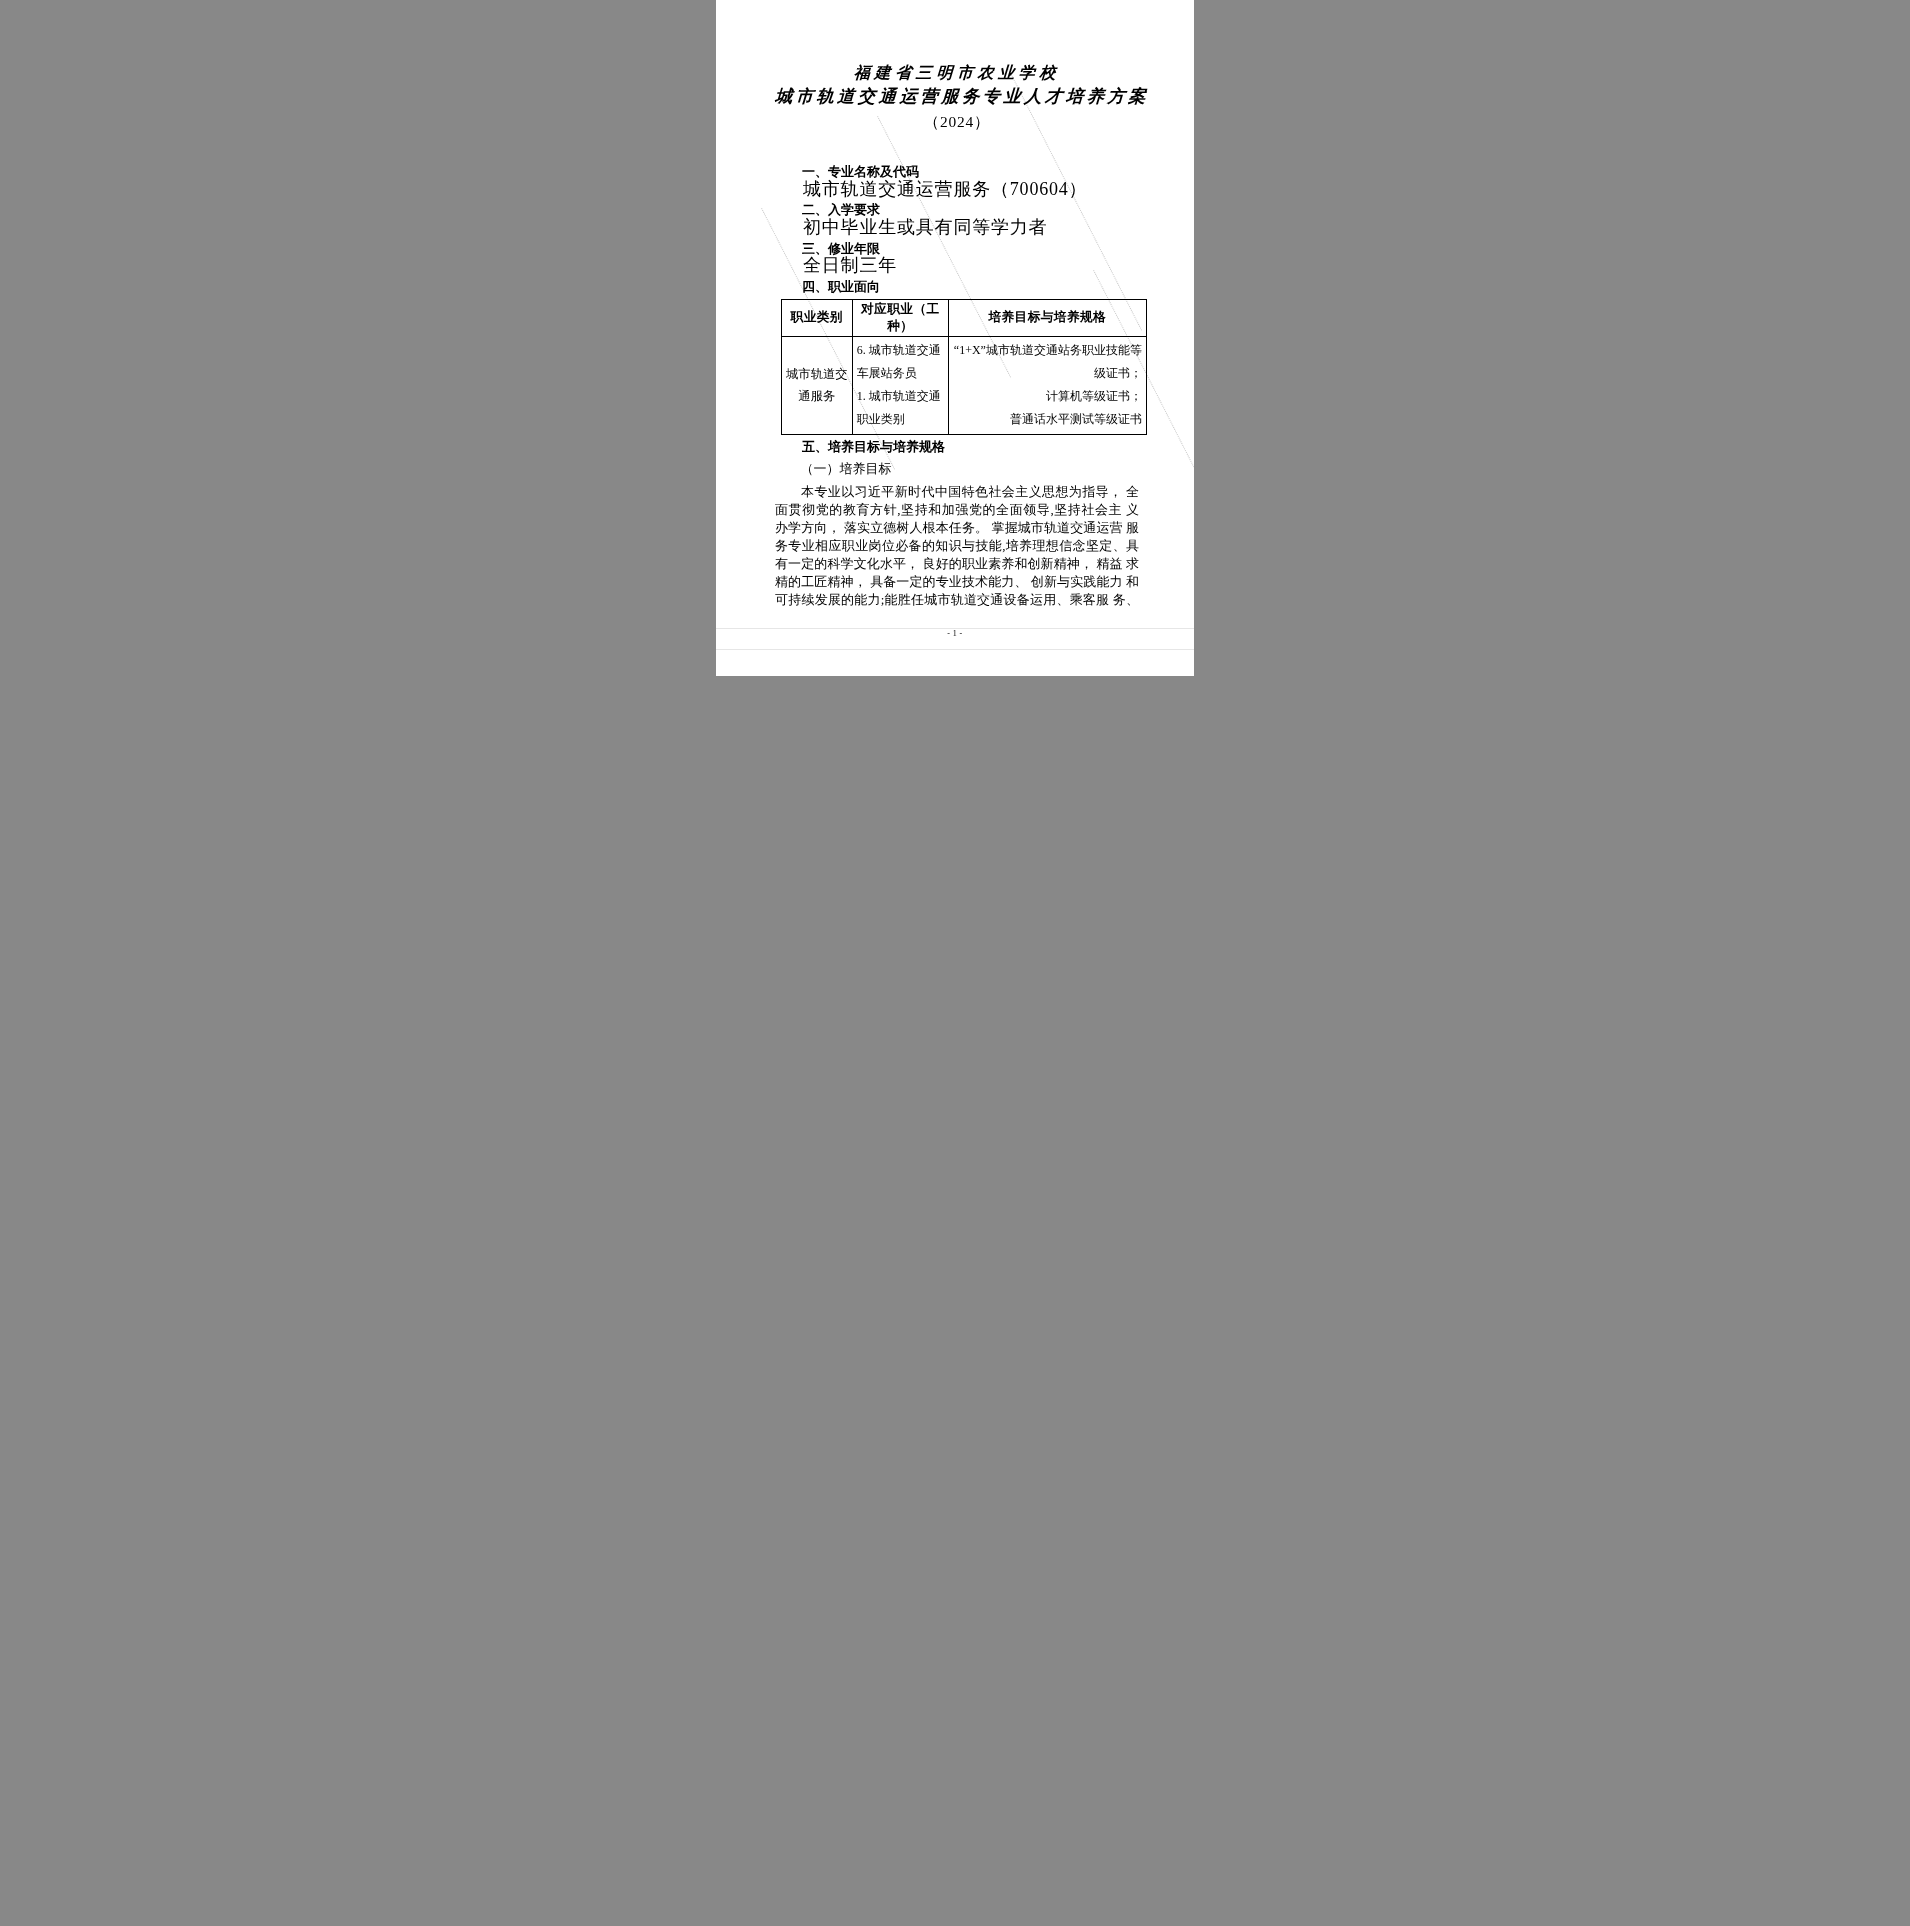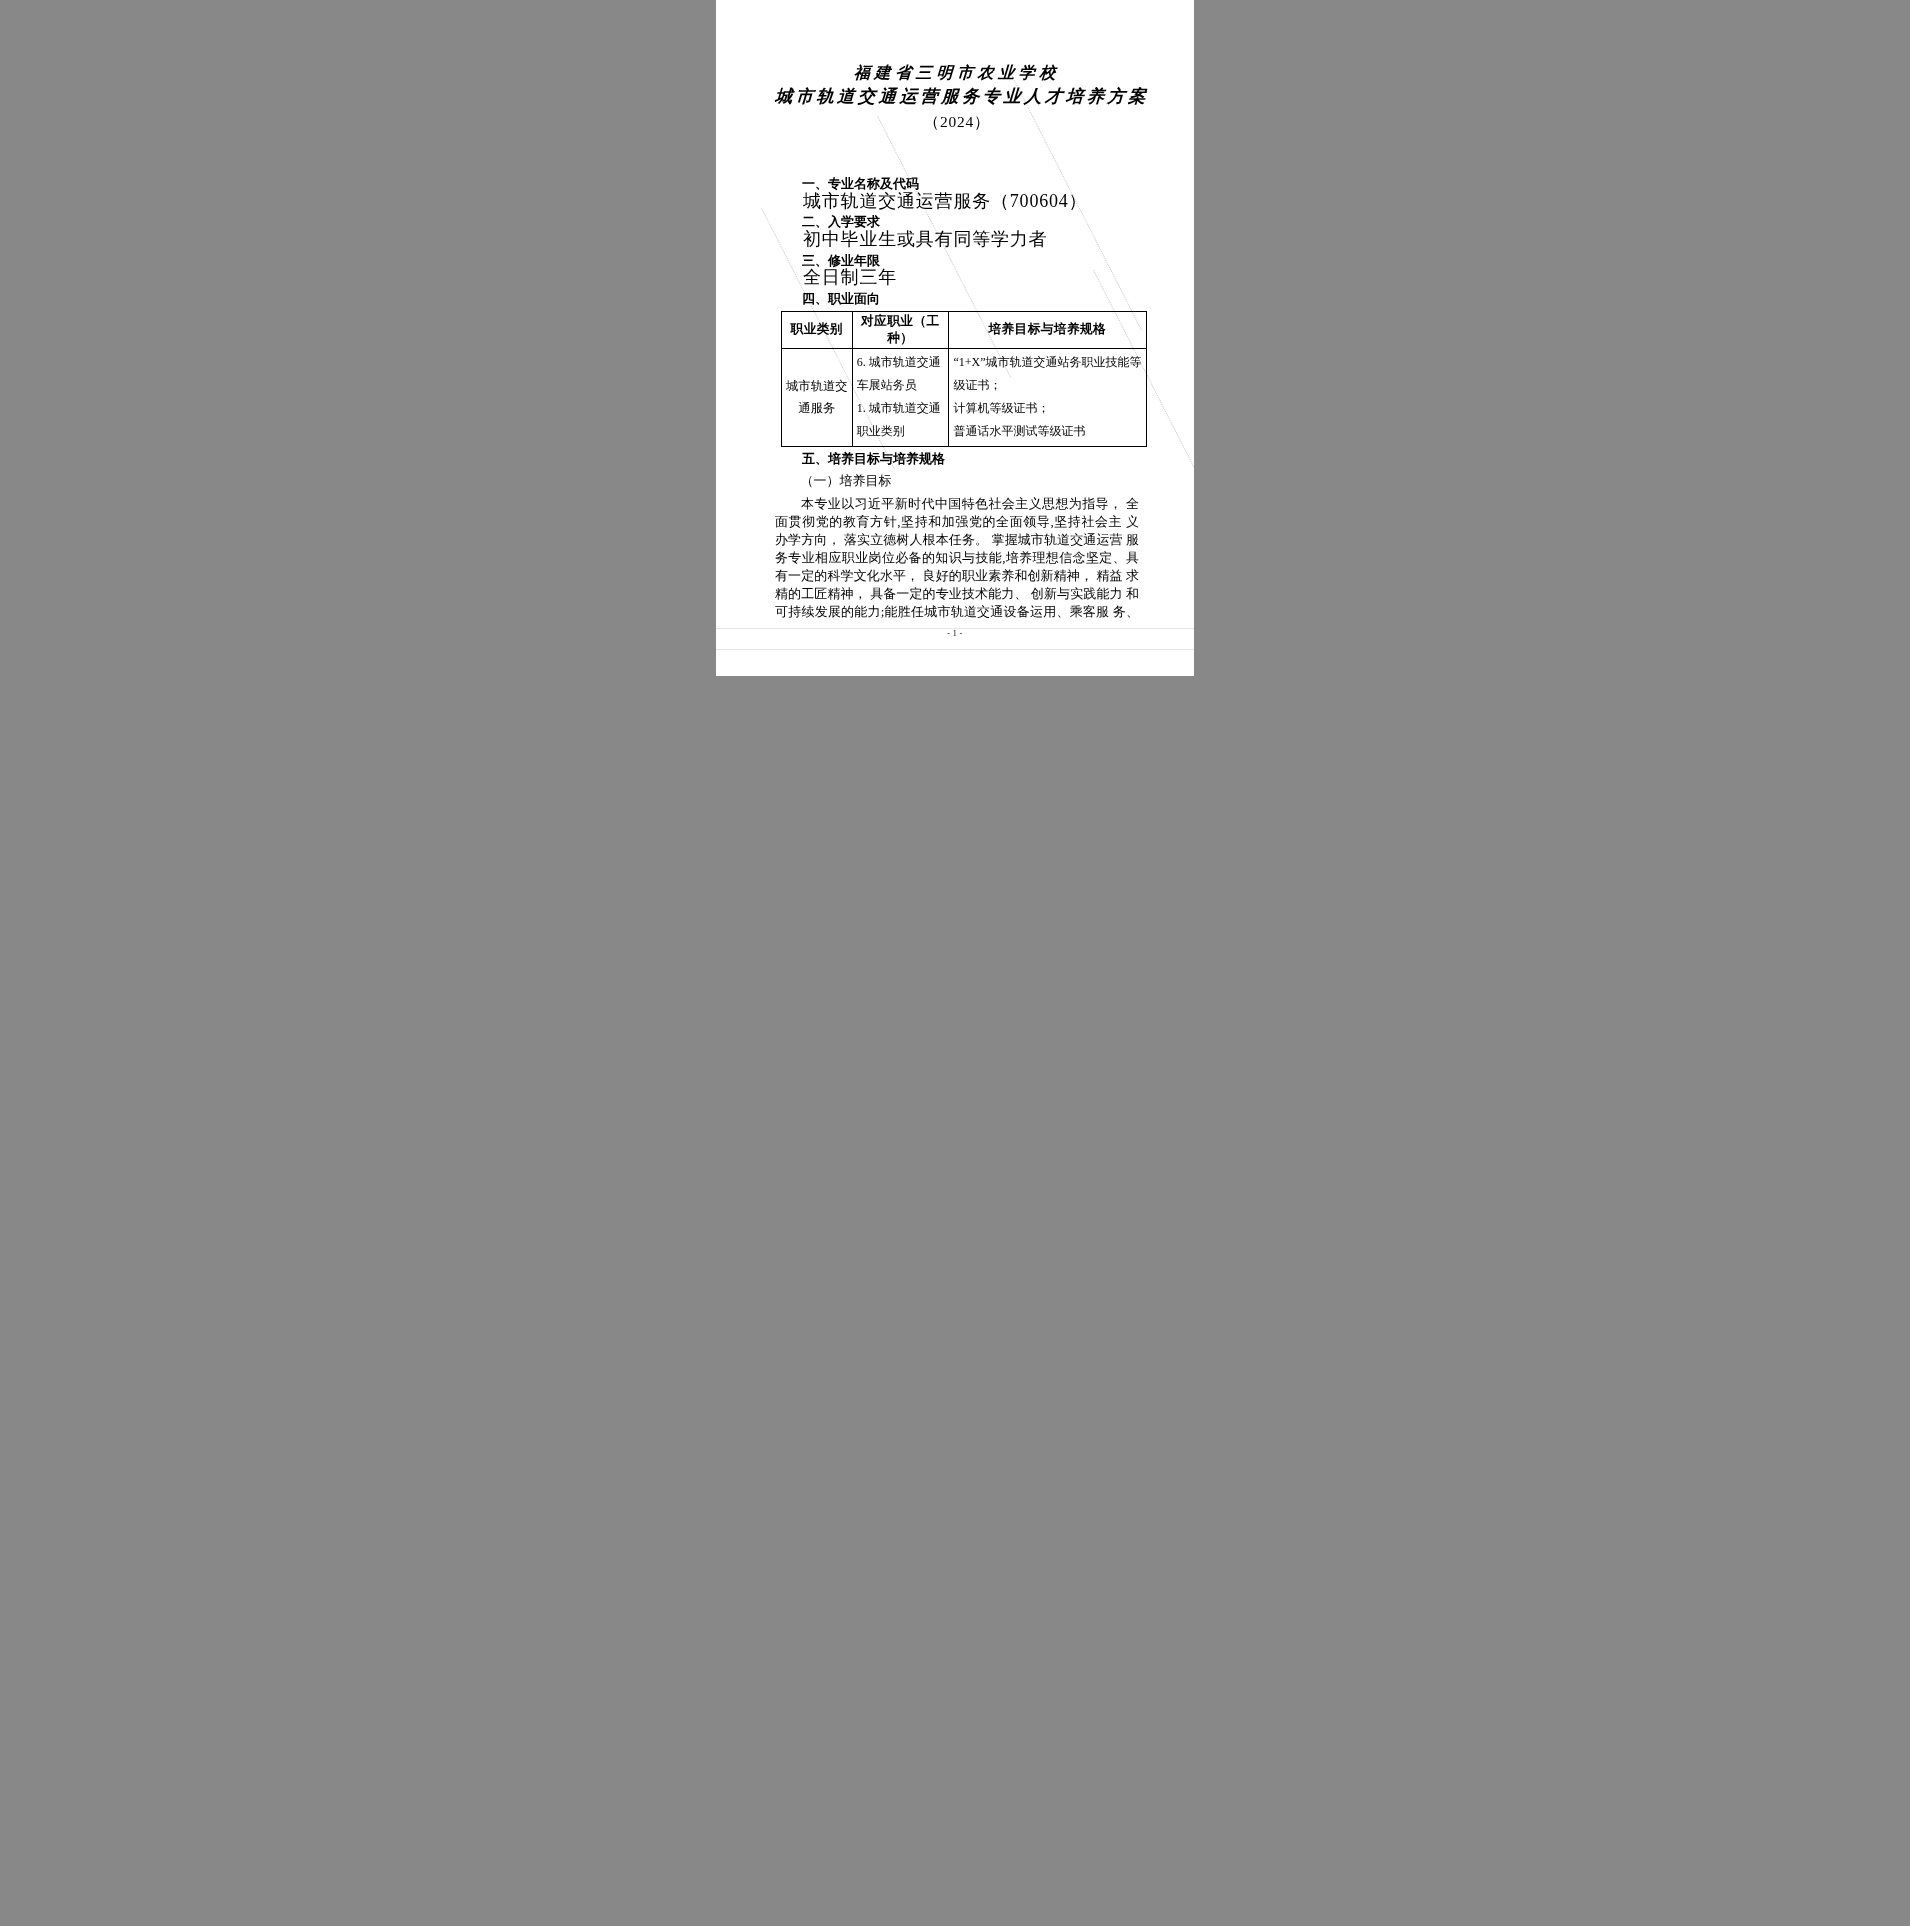--- a/index.html
+++ b/index.html
@@ -28,21 +28,21 @@
 
   .title-block { text-align:center; padding-top:62px; }
   .brush {
     font-weight:900; font-style:italic;
     transform:skewX(-3deg);
   }
   .title1 { font-size:16px; line-height:22.3px; letter-spacing:4.6px; }
   .title2 { font-size:17.3px; line-height:25px; letter-spacing:3.5px; white-space:nowrap; }
   .titleyear { font-size:15.4px; line-height:23px; font-weight:400; letter-spacing:0.8px; margin-top:0.8px; }
 
-  .secs { margin-top:42px; }
+  .secs { margin-top:30px; }
   .sec-heading {
     font-family:"Liberation Sans","DejaVu Sans",sans-serif;
     font-weight:700; font-size:13px; line-height:17px;
     padding-left:27px; margin-top:3.5px;
   }
   .sec-body {
     font-size:18px; line-height:17px;
     padding-left:28px; margin-top:0.8px;
     letter-spacing:0.8px;
   }
@@ -61,21 +61,21 @@
     font-weight:700; font-size:12.7px;
     height:27px; text-align:center; vertical-align:middle;
     letter-spacing:0.4px;
   }
   td.cat {
     width:68px; height:95px;
     text-align:center; vertical-align:middle;
     font-size:12.3px; line-height:22.3px;
   }
   td.jobcol { width:93px; vertical-align:top; padding:2.3px 3.1px 0 3.9px; }
-  td.certcol { width:195px; vertical-align:top; padding:2.3px 3.9px 0 4.6px; }
+  td.certcol { width:195px; vertical-align:top; padding:2.3px 3.9px 0 4.6px;text-align:right; }
   .jobline { font-size:12px; line-height:23px; white-space:nowrap; }
   .certline { font-size:12px; line-height:23px; }
 
   .h5 {
     font-family:Liberation Sans, sans-serif;
     font-weight:700; font-size:13px; line-height:17.7px;
     padding-left:27px; margin-top:3.1px;
   }
   .h5sub {
     font-family:"Liberation Sans","DejaVu Sans",sans-serif;

